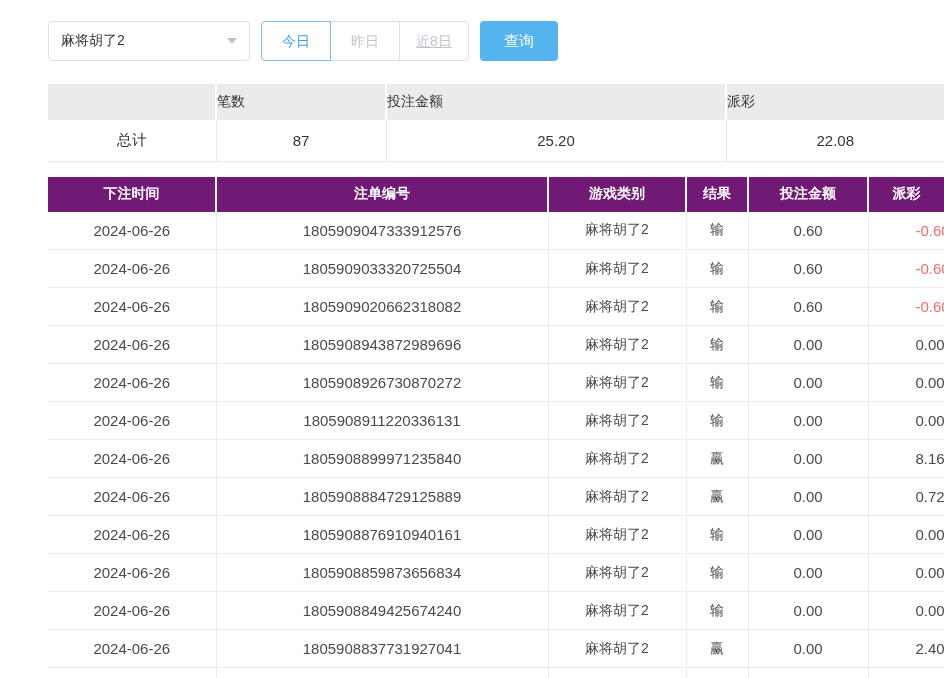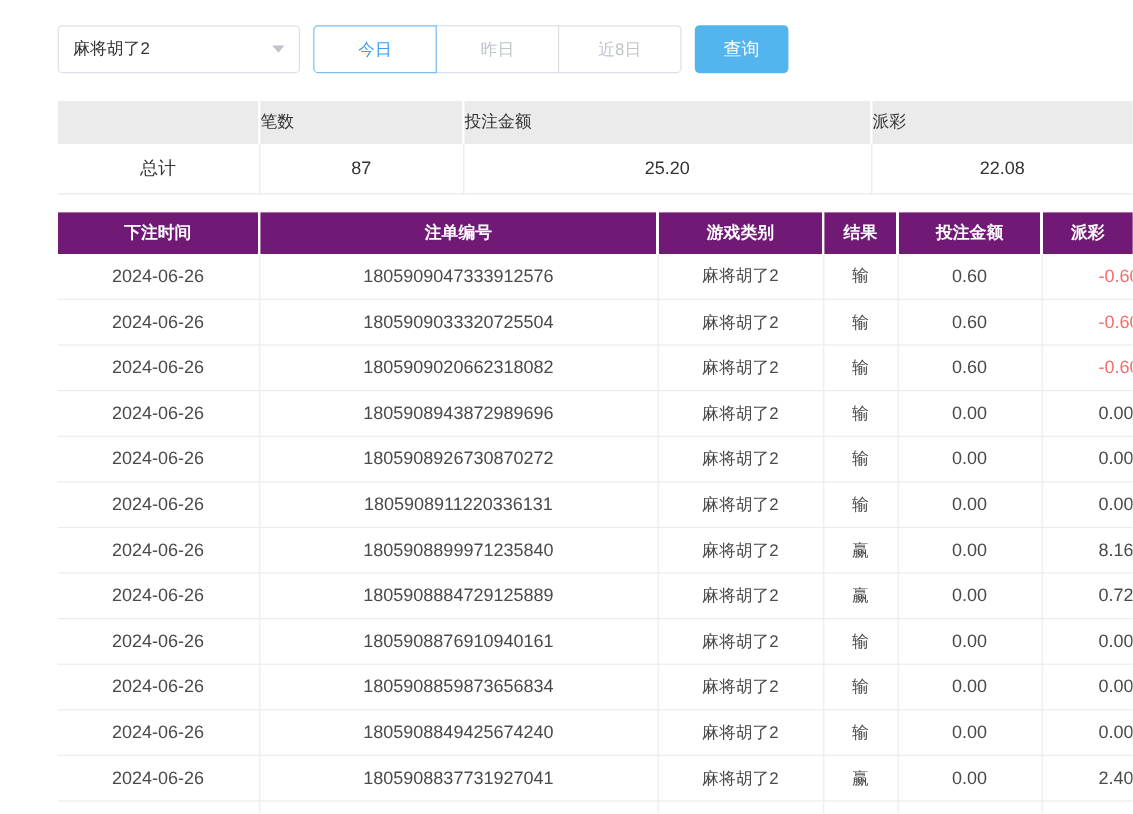--- a/index.html
+++ b/index.html
@@ -23,26 +23,26 @@
     border-top: 6px solid #c0c4cc;
   }
   .date-box {
     width: 228px; height: 40px; border: 1px solid #dcdfe6; border-radius: 4px;
     display: flex; align-items: center; padding: 0 10px; gap: 8px;
     background: #fff; cursor: pointer; font-size: 15px; color: #333; white-space: nowrap;
   }
   .cal-icon { flex: 0 0 auto; display: inline-flex; }
   .quick-group { display: flex; }
   .qbtn {
-    width: 103px; height: 40px; line-height: 38px; text-align: center;
+    width: 70px; height: 40px; line-height: 38px; text-align: center;
     border: 1px solid #dcdfe6; background: #fff; font-size: 14px; color: #c0c4cc;
     margin-left: -1px; cursor: pointer;
   }
   .qbtn:first-child { border-radius: 4px 0 0 4px; margin-left: 0; }
-  .qbtn:last-child  { border-radius: 0 4px 4px 0; }
+  .qbtn:last-child  { border-radius: 0 4px 4px 0; text-decoration: underline; }
   .qbtn.active { color: #3a9ff0; border-color: #7abdf2; position: relative; z-index: 1; }
   .query-btn {
     width: 78px; height: 40px; border: none; border-radius: 4px;
     background: #54b4ee; color: #fff; font-size: 15px; cursor: pointer;
     font-family: inherit;
   }
 
   
   table { border-collapse: collapse; table-layout: fixed; width: 896px; }
   th, td { overflow: hidden; white-space: nowrap; }

